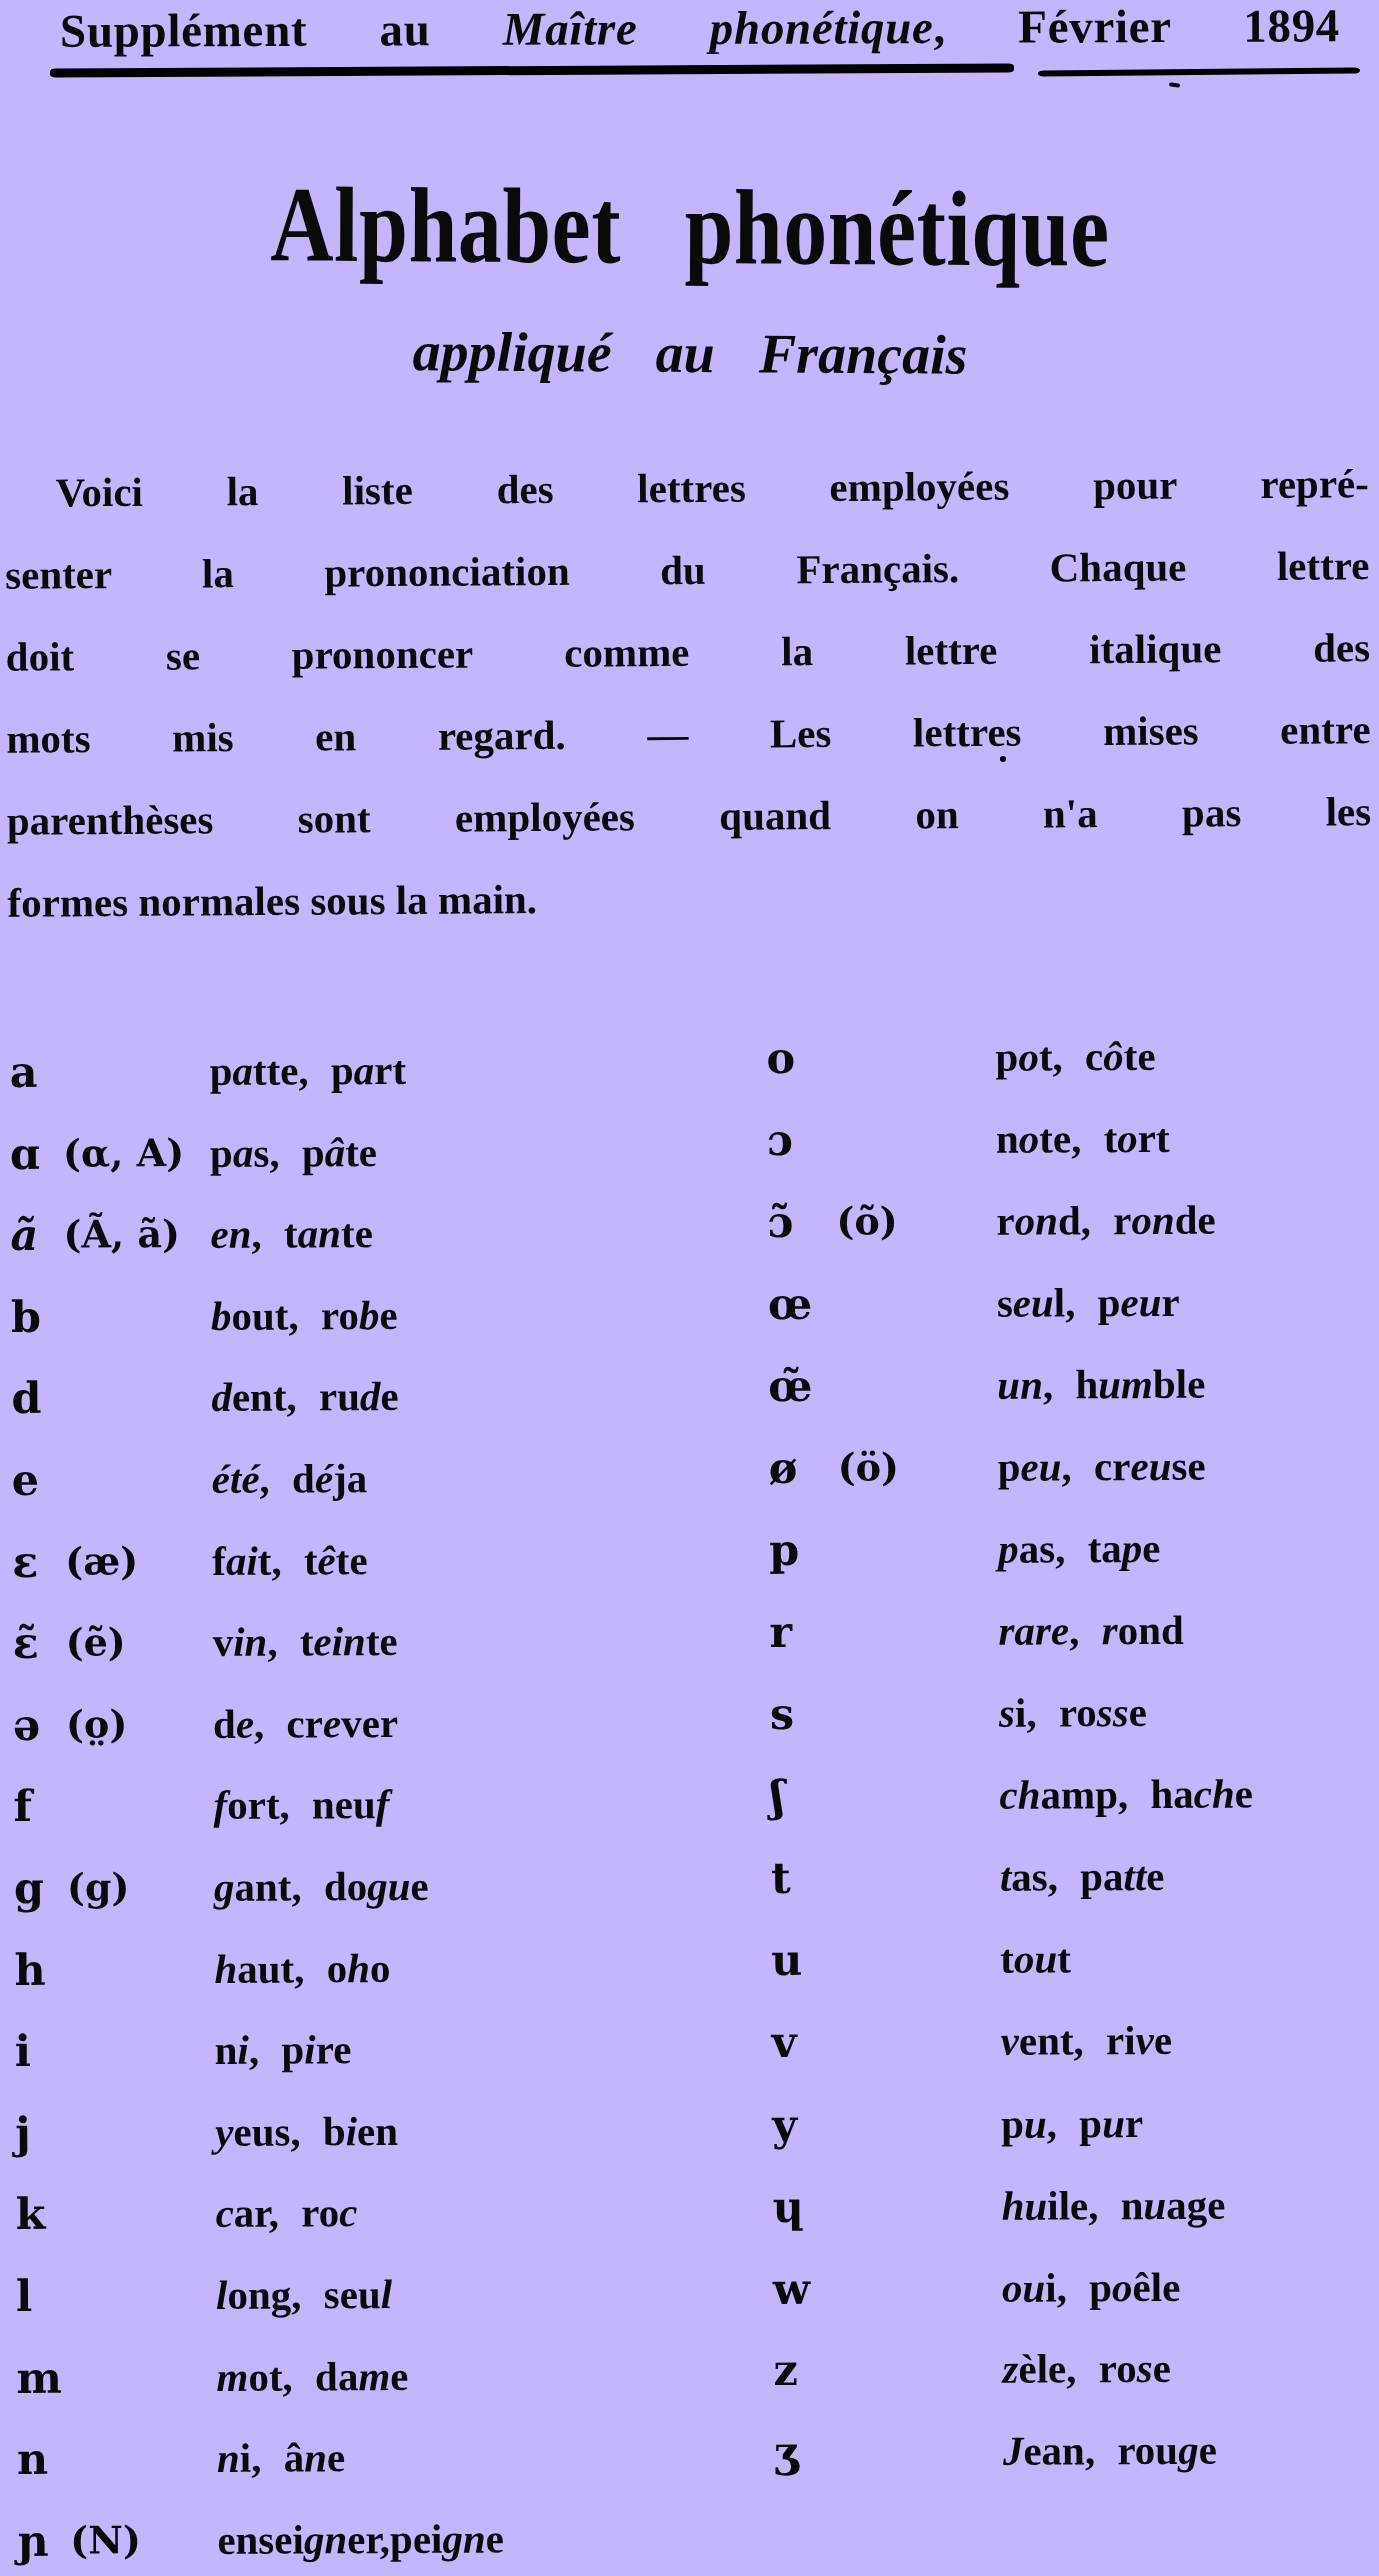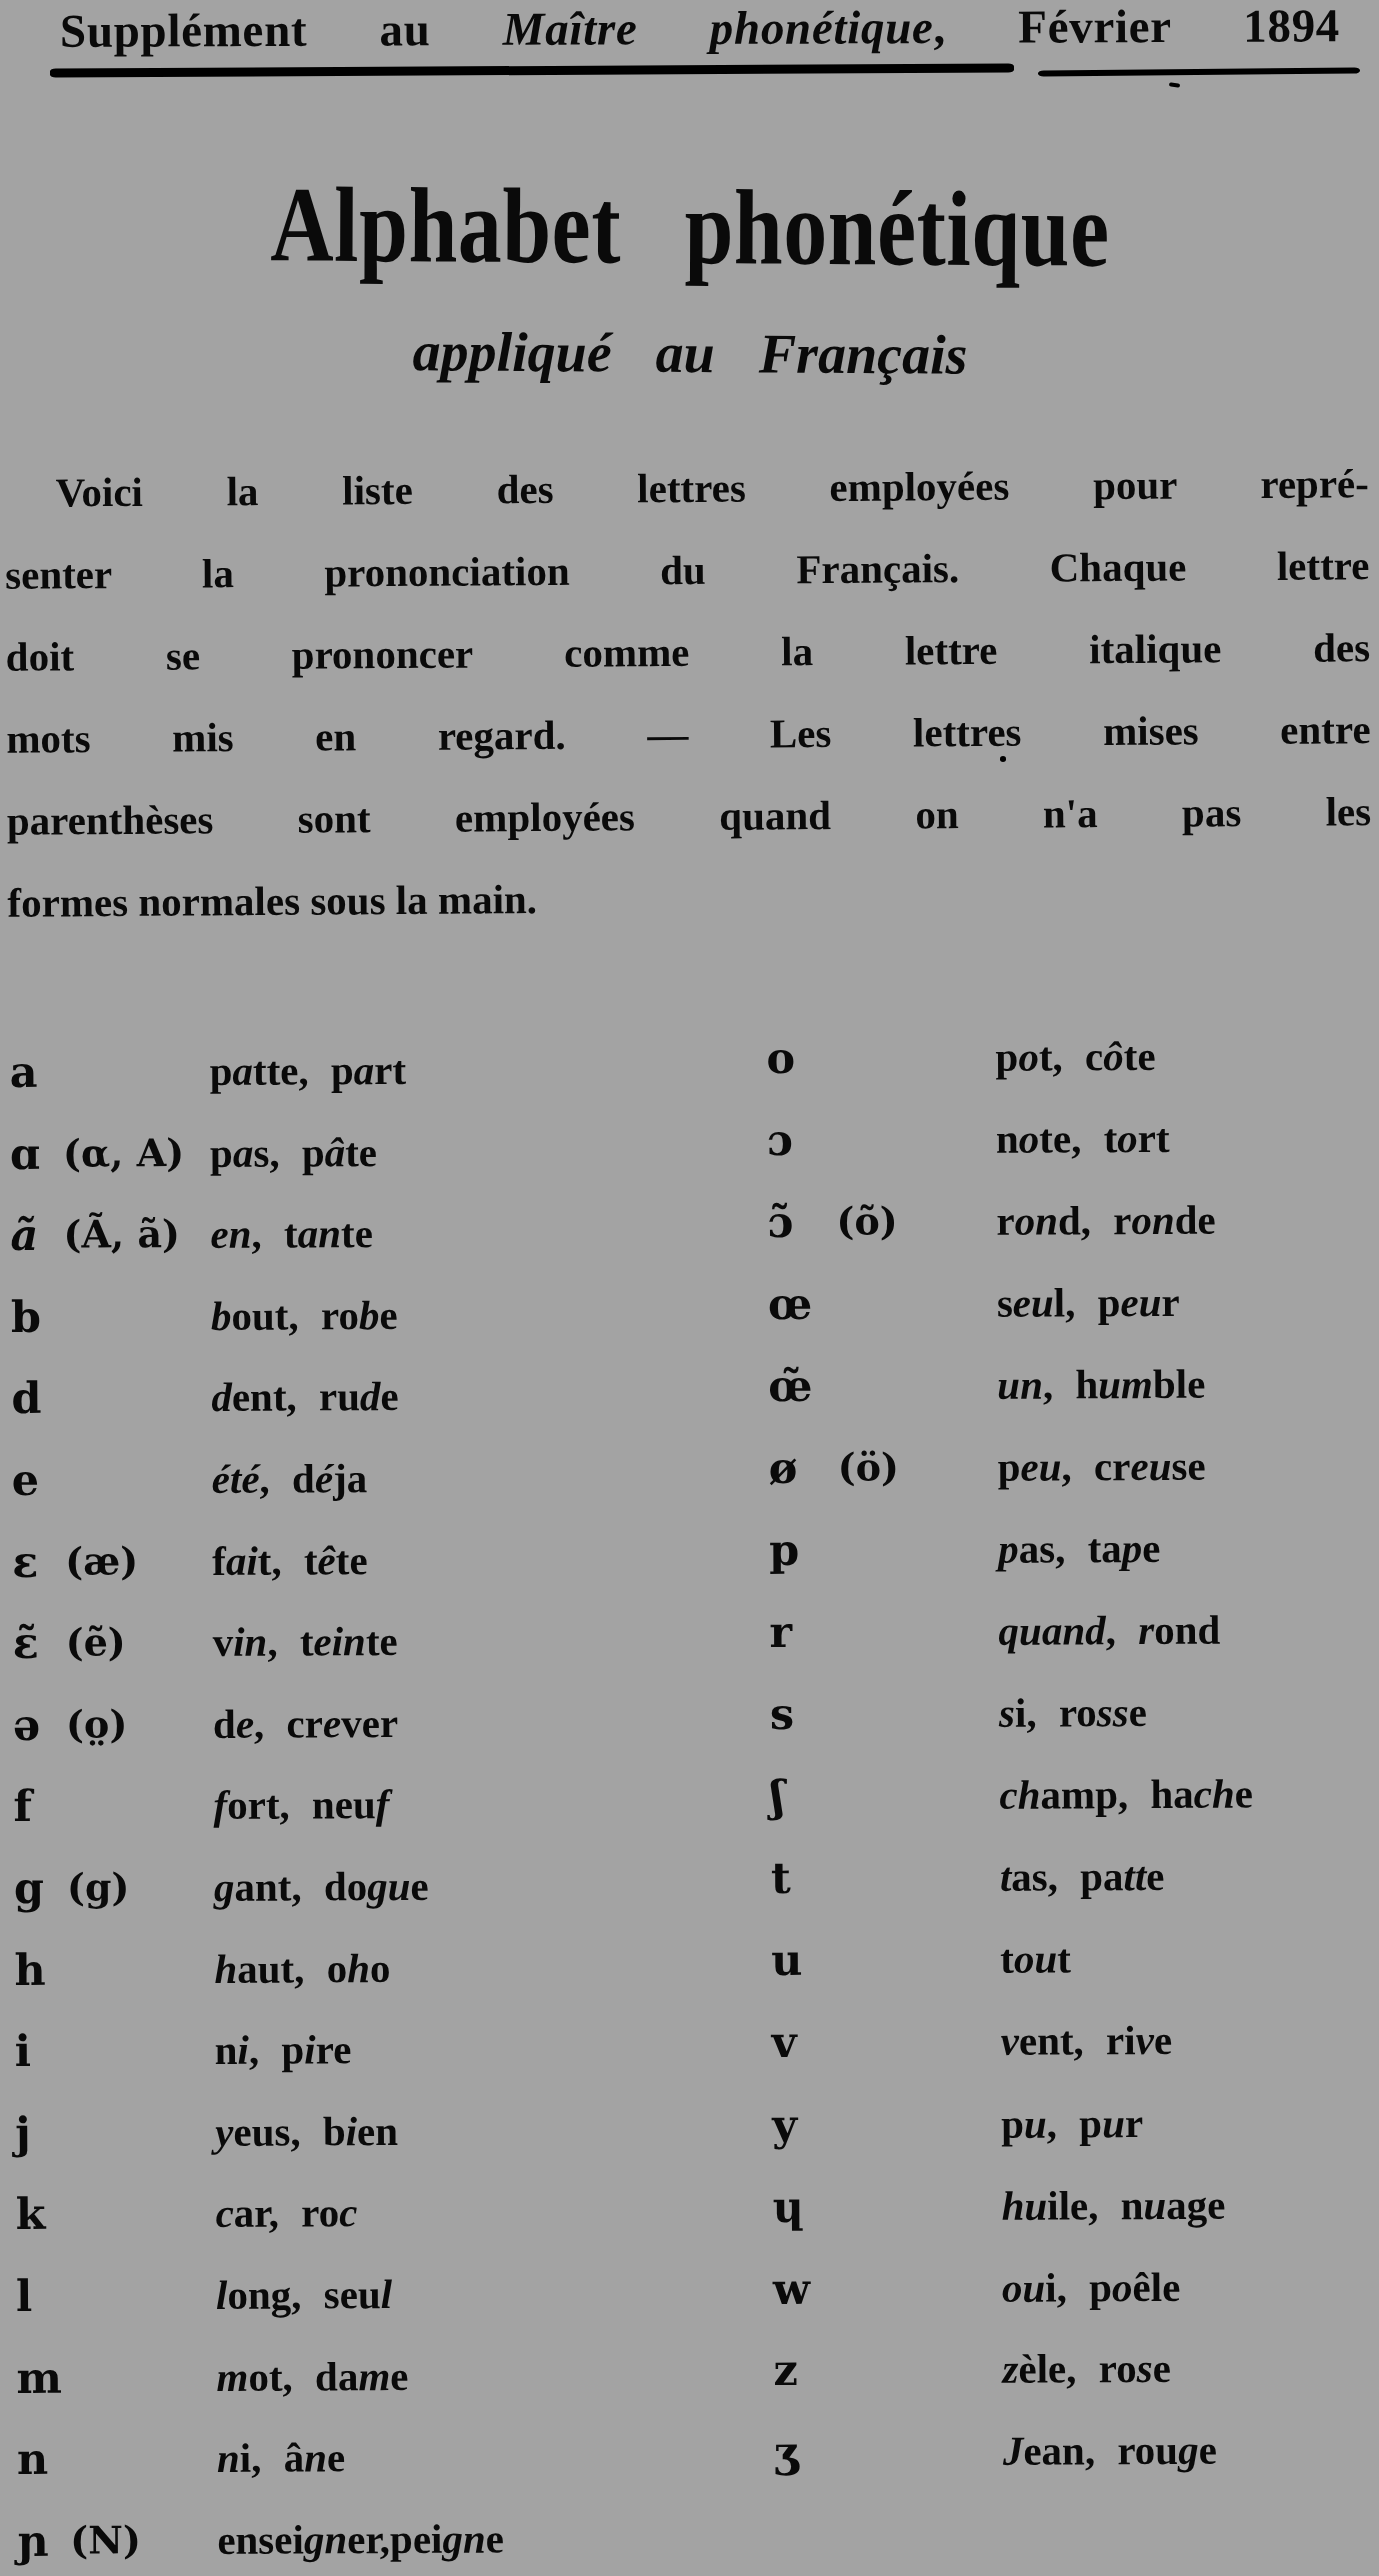--- a/index.html
+++ b/index.html
@@ -58,21 +58,21 @@
   .row .words{position:absolute;word-spacing:12px;}
   .row .words i{font-weight:bold;}
   #col-left .alt{left:53px;}
   #col-left .words{left:200px;}
   #col-right .alt{left:69px;}
   #col-right .words{left:229px;}
 </style>
 </head>
 <body>
 
-<div id="page" style="background: #a3a3a3; color: rgb(10, 10, 10); text-decoration: underline;">
+<div id="page" style="background: #c4b5fd; color: rgb(10, 10, 10); text-decoration: underline;">
 
   <div class="hdr"><span>Supplément au </span><i>Maître phonétique</i><span>, Février 1894</span></div>
 
   <div class="rule rule-a"></div>
   <div class="rule rule-b"></div>
   <div class="speck speck-1"></div>
   <div class="speck speck-2"></div>
 
   <div class="title">Alphabet phonétique</div>
   <div class="subtitle">appliqué au Français</div>
@@ -197,21 +197,21 @@
         <span class="sym">ø</span>
         <span class="alt">(ö)</span>
         <span class="words">p<i>eu</i>, cr<i>eu</i>se</span>
       </div>
       <div class="row" style="top: 1517px;">
         <span class="sym">p</span>
         <span class="words"><i>p</i>as, ta<i>p</i>e</span>
       </div>
       <div class="row" style="top: 1599px;">
         <span class="sym">r</span>
-        <span class="words"><i>quand</i>, <i>r</i>ond</span>
+        <span class="words"><i>rare</i>, <i>r</i>ond</span>
       </div>
       <div class="row" style="top: 1681px;">
         <span class="sym">s</span>
         <span class="words"><i>s</i>i, ro<i>ss</i>e</span>
       </div>
       <div class="row" style="top: 1763px;">
         <span class="sym">ʃ</span>
         <span class="words"><i>ch</i>amp, ha<i>ch</i>e</span>
       </div>
       <div class="row" style="top: 1845px;">

